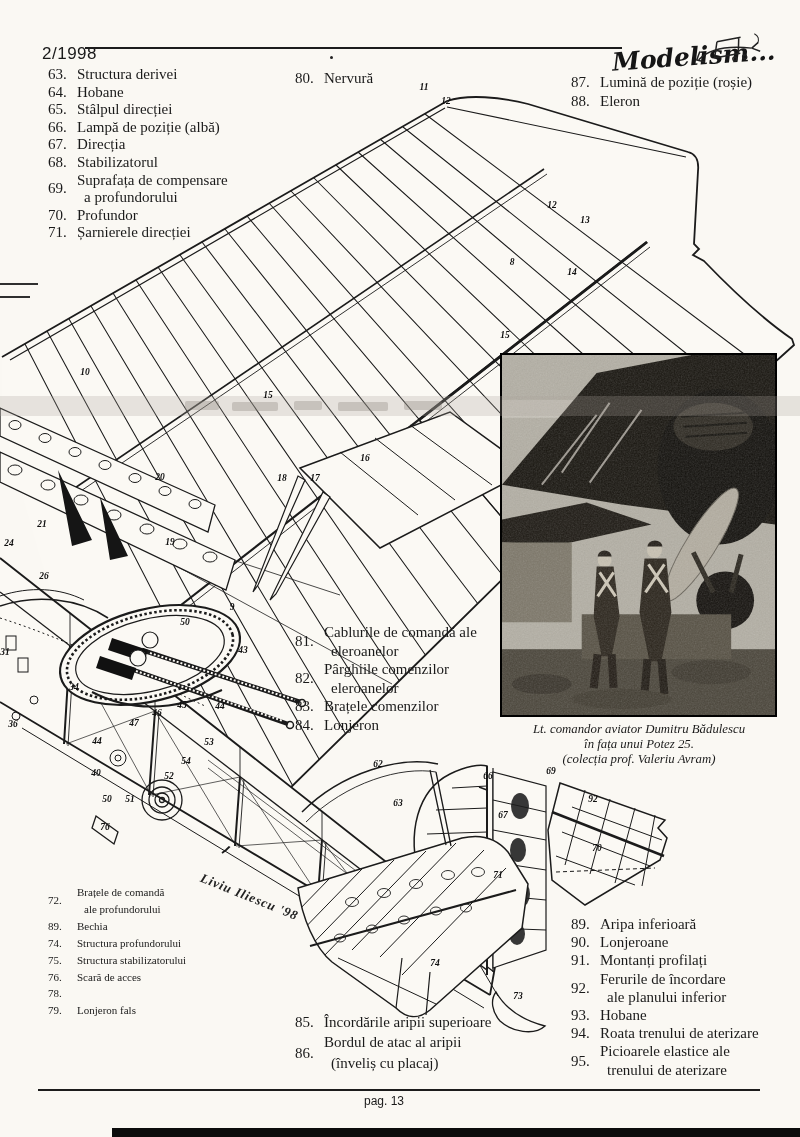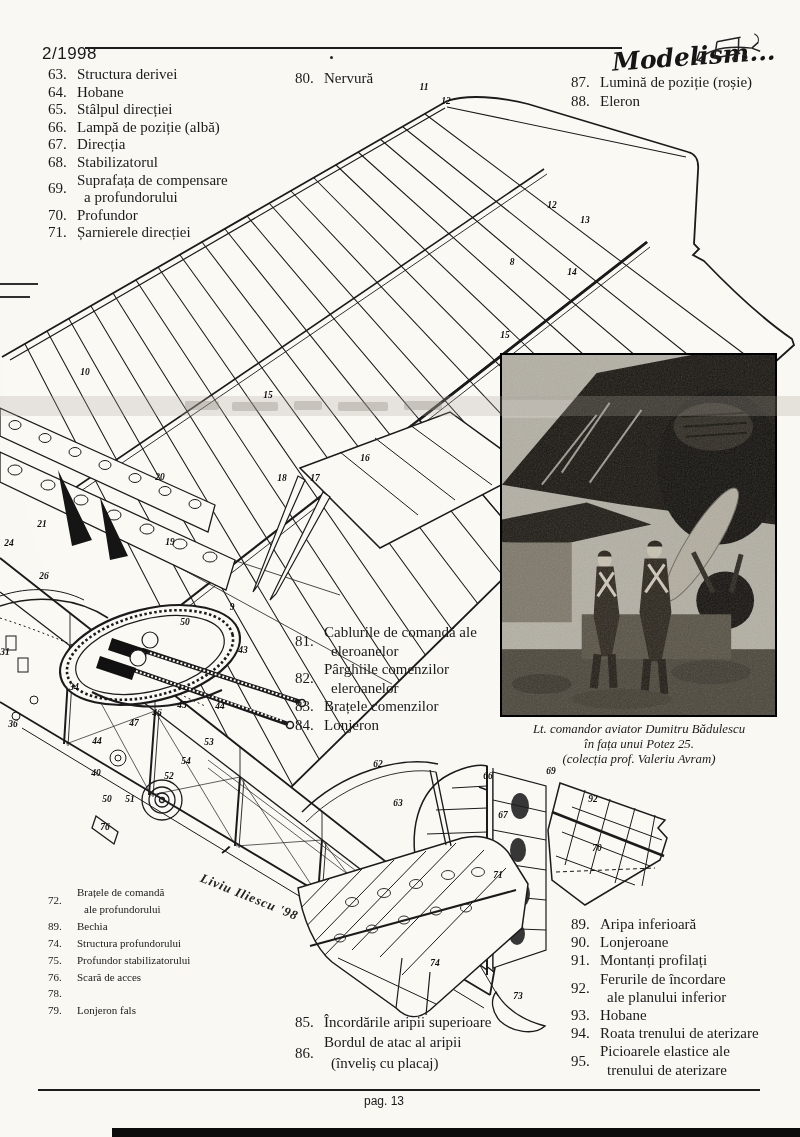--- a/index.html
+++ b/index.html
@@ -399,21 +399,21 @@
       </div>
       <div class="li">
         <span class="num">74.</span>
         <span class="txt">
           <div>Structura profundorului</div>
         </span>
       </div>
       <div class="li">
         <span class="num">75.</span>
         <span class="txt">
-          <div>Profundor stabilizatorului</div>
+          <div>Structura stabilizatorului</div>
         </span>
       </div>
       <div class="li">
         <span class="num">76.</span>
         <span class="txt">
           <div>Scară de acces</div>
         </span>
       </div>
       <div class="li">
         <span class="num">78.</span>

